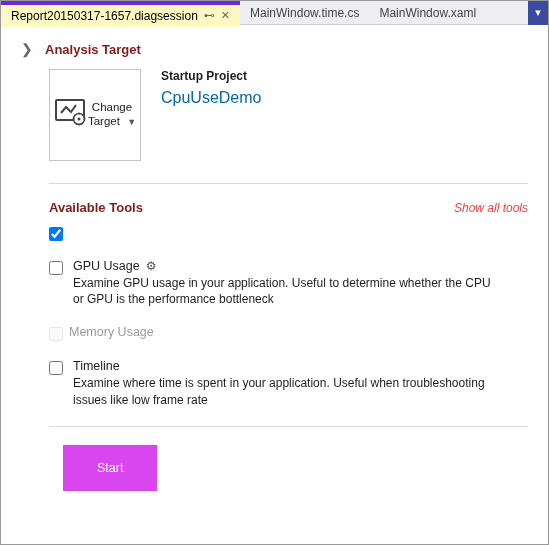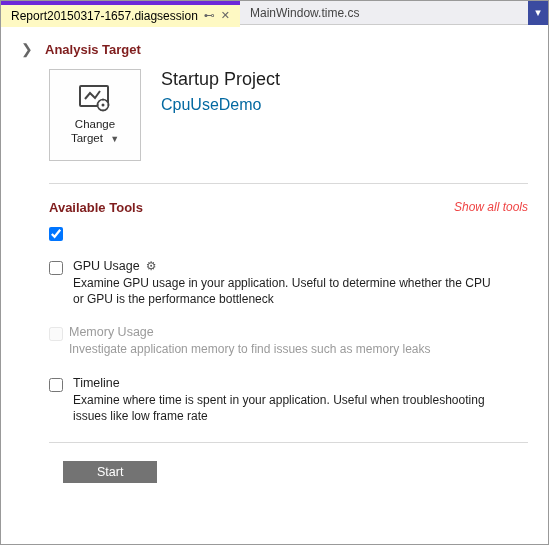--- a/index.html
+++ b/index.html
@@ -74,21 +74,21 @@
     display: flex;
     gap: 20px;
     margin-left: 28px;
     margin-bottom: 22px;
   }
   .target-tile {
     border: 1px solid #c6c6c6;
     width: 92px;
     height: 92px;
     display: flex;
-    flex-direction: column;
+    flex-direction: row;
     align-items: center;
     justify-content: center;
     background: #fefefe;
     cursor: pointer;
   }
   .target-tile .icon {
     display: flex;
     align-items: center;
     justify-content: center;
     margin-bottom: 4px;
@@ -97,36 +97,36 @@
     font-size: 11.5px;
     text-align: center;
     line-height: 1.2;
   }
   .target-tile .drop {
     font-size: 9px;
     color: #555;
     margin-left: 4px;
   }
   .target-info .title {
-    font-weight: 400;
-    font-size: 18px;
+    font-weight: 700;
+    font-size: 12px;
     margin-bottom: 6px;
   }
   .target-info .sub {
     font-size: 16px;
     color: #0369a1;
   }
   .divider {
     border-top: 1px solid #d9d9d9;
     margin: 6px 0 16px 28px;
   }
   .tools-head {
     display: flex;
     justify-content: space-between;
-    align-items: flex-start;
+    align-items: center;
     margin-left: 28px;
     margin-bottom: 10px;
   }
   .link {
     color: #ef4444;
     font-size: 12px;
     cursor: pointer;
     font-style: italic;
   }
   .tool {
@@ -152,43 +152,46 @@
   .tool .desc {
     font-size: 12px;
     margin-top: 2px;
     max-width: 430px;
     line-height: 1.35;
   }
   .gear { color: #555; font-size: 12px; }
   .start-btn {
     margin-left: 42px;
     margin-top: 6px;
-    background: #737373;
+    background: #d946ef;
     color: #fff;
     border: none;
-    padding: 4px 34px;
+    padding: 16px 34px;
     font-size: 12.5px;
     cursor: pointer;
   }
   .divider2 {
     border-top: 1px solid #d9d9d9;
     margin: 8px 0 12px 28px;
   }
 </style>
 </head>
 <body>
 
 <div class="tabbar">
   <div class="tab active">
     <span>Report20150317-1657.diagsession</span>
     <span class="pin">⊷</span>
     <span class="close">✕</span>
   </div>
   <div class="tab">
     <span>MainWindow.time.cs</span>
+  </div>
+  <div class="tab">
+    <span>MainWindow.xaml</span>
   </div>
   <div class="spacer"></div>
   <div class="menu">▾</div>
 </div>
 
 <div class="content">
 
   <div class="row-head">
     <span class="chevron">❯</span>
     <span class="section-title">Analysis Target</span>
@@ -241,21 +244,20 @@
       <div class="desc">Examine GPU usage in your application. Useful to determine whether the CPU or GPU is the performance bottleneck</div>
     </div>
   </div>
 
   <div class="tool disabled">
     <input type="checkbox" disabled="" style="">
     <div>
       <div class="name">
           <span>Memory Usage</span>
         </div>
-      <div class="desc">Investigate application memory to find issues such as memory leaks</div>
     </div>
   </div>
 
   <div class="tool">
     <input type="checkbox" style="">
     <div>
       <div class="name">
           <span>Timeline</span>
         </div>
       <div class="desc">Examine where time is spent in your application. Useful when troubleshooting issues like low frame rate</div>

